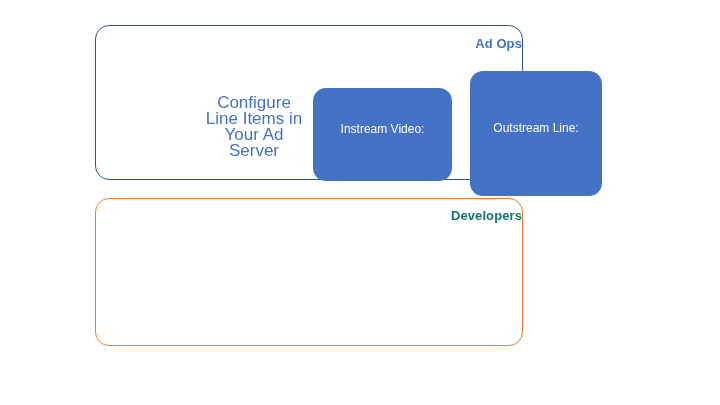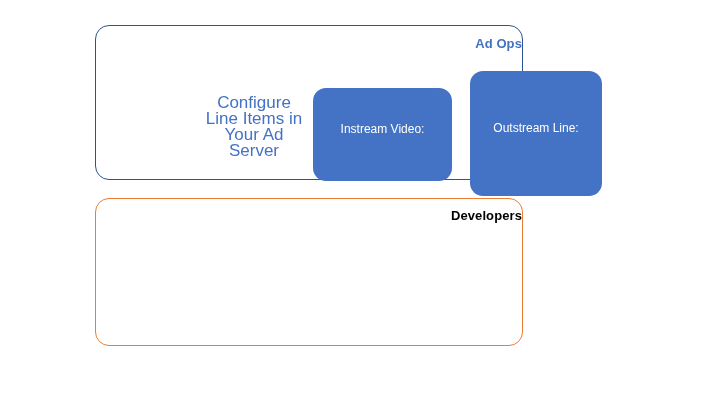--- a/index.html
+++ b/index.html
@@ -53,21 +53,21 @@
     font-weight: bold;
     font-size: 13px;
     letter-spacing: 0.1px;
   }
   .group-title-adops {
     top: 10px;
     color: #4472C4;
   }
   .group-title-devs {
     top: 9px;
-    color: #000000;
+    color: #0f766e;
   }
 
   
   .text-block {
     position: absolute;
     display: flex;
     align-items: center;
     justify-content: center;
     text-align: center;
     color: #4472C4;

